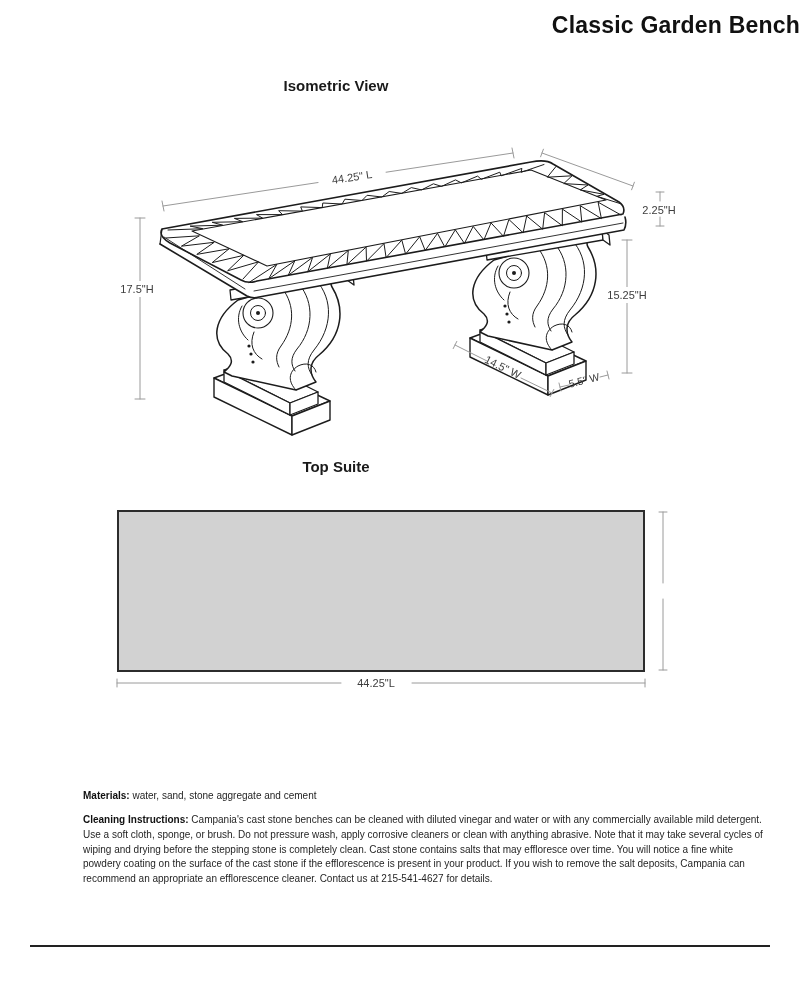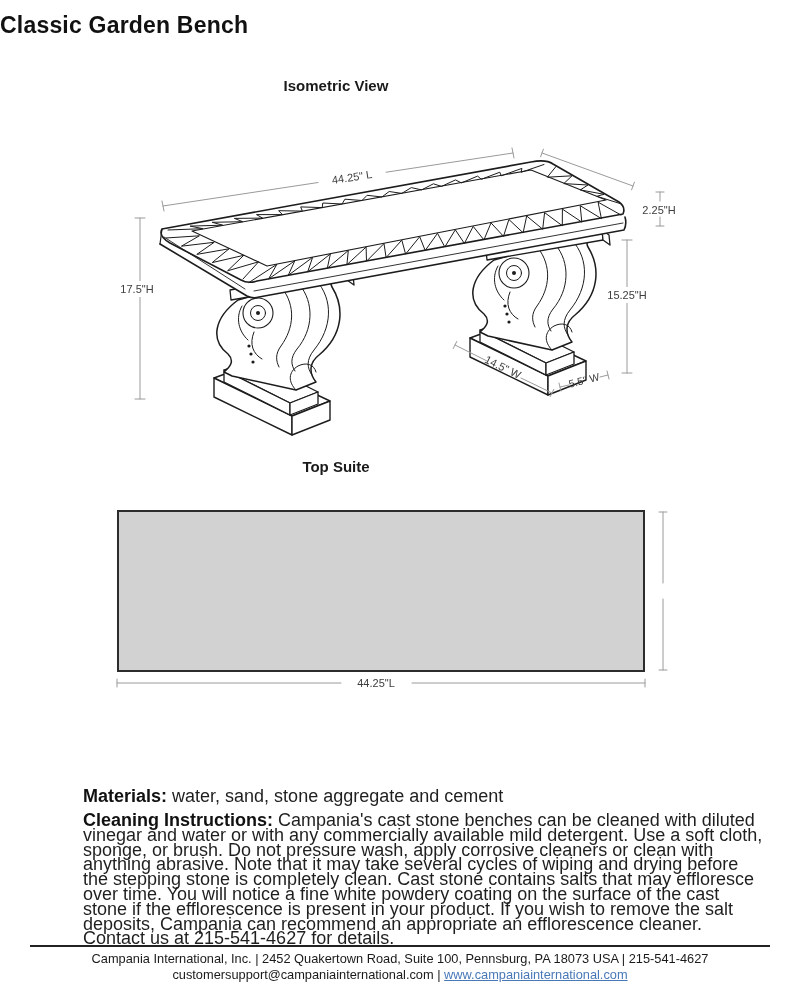--- a/index.html
+++ b/index.html
@@ -2,39 +2,39 @@
 <html><head>
 <meta charset="utf-8">
 <style>
   * { margin:0; padding:0; box-sizing:border-box; }
   html,body { background:#ffffff; }
   .page {
     position:relative; width:800px; height:1000px; background:#ffffff;
     font-family:"Liberation Sans", sans-serif; color:#1c1c1c; overflow:hidden;
   }
   .title {
-    position:absolute; top:12px; left:0; width:800px; text-align:left;
+    position:absolute; top:12px; left:0; width:800px; text-align:right;
     font-size:23px; font-weight:bold; letter-spacing:0.2px; color:#111;
   }
   .view-heading {
     position:absolute; left:0; width:672px; text-align:center;
     font-size:15px; font-weight:bold; color:#1a1a1a;
   }
   .vh-iso { top:77px; }
   .vh-top { top:458px; }
   svg.drawing { position:absolute; left:0; top:0; }
   svg text {
     font-family:"Liberation Sans", sans-serif; font-size:11px; fill:#3d3d3d;
     text-anchor:middle; dominant-baseline:central;
   }
   .topview-rect {
     position:absolute; left:117px; top:510px; width:528px; height:162px;
     background:#d2d2d2; border:2.5px solid #2c2c2c;
   }
-  .para { position:absolute; left:37px; width:729px; font-size:18px; line-height:14.8px; color:#1f1f1f;padding-left:46px; }
+  .para { position:absolute; left:37px; width:729px; font-size:10px; line-height:14.8px; color:#1f1f1f;padding-left:46px; }
   .para b { color:#111; }
   .materials { top:789px; }
   .cleaning  { top:813px; }
   .footer-rule { position:absolute; left:30px; top:945px; width:740px; height:2px; background:#222; }
   .footer {
     position:absolute; top:951px; left:0; width:800px; text-align:center;
     font-size:12.8px; line-height:16px; color:#1a1a1a;
   }
   .footer a { color:#4878b8; text-decoration:underline; cursor:pointer; }
 </style>
@@ -170,22 +170,14 @@
     <b>Materials:</b>
     <span>water, sand, stone aggregate and cement</span>
   </div>
 
   <div class="para cleaning">
     <b>Cleaning Instructions:</b>
     <span>Campania's cast stone benches can be cleaned with diluted vinegar and water or with any commercially available mild detergent. Use a soft cloth, sponge, or brush. Do not pressure wash, apply corrosive cleaners or clean with anything abrasive. Note that it may take several cycles of wiping and drying before the stepping stone is completely clean. Cast stone contains salts that may effloresce over time. You will notice a fine white powdery coating on the surface of the cast stone if the efflorescence is present in your product. If you wish to remove the salt deposits, Campania can recommend an appropriate an efflorescence cleaner. Contact us at 215-541-4627 for details.</span>
   </div>
 
   <div class="footer-rule"></div>
-  <div class="footer">
-    <div>Campania International, Inc. | 2452 Quakertown Road, Suite 100, Pennsburg, PA 18073 USA | 215-541-4627</div>
-    <div>
-      <span>customersupport@campaniainternational.com</span>
-      <span>|</span>
-      <a>www.campaniainternational.com</a>
-    </div>
-  </div>
 
 </div>
 
 </body></html>

